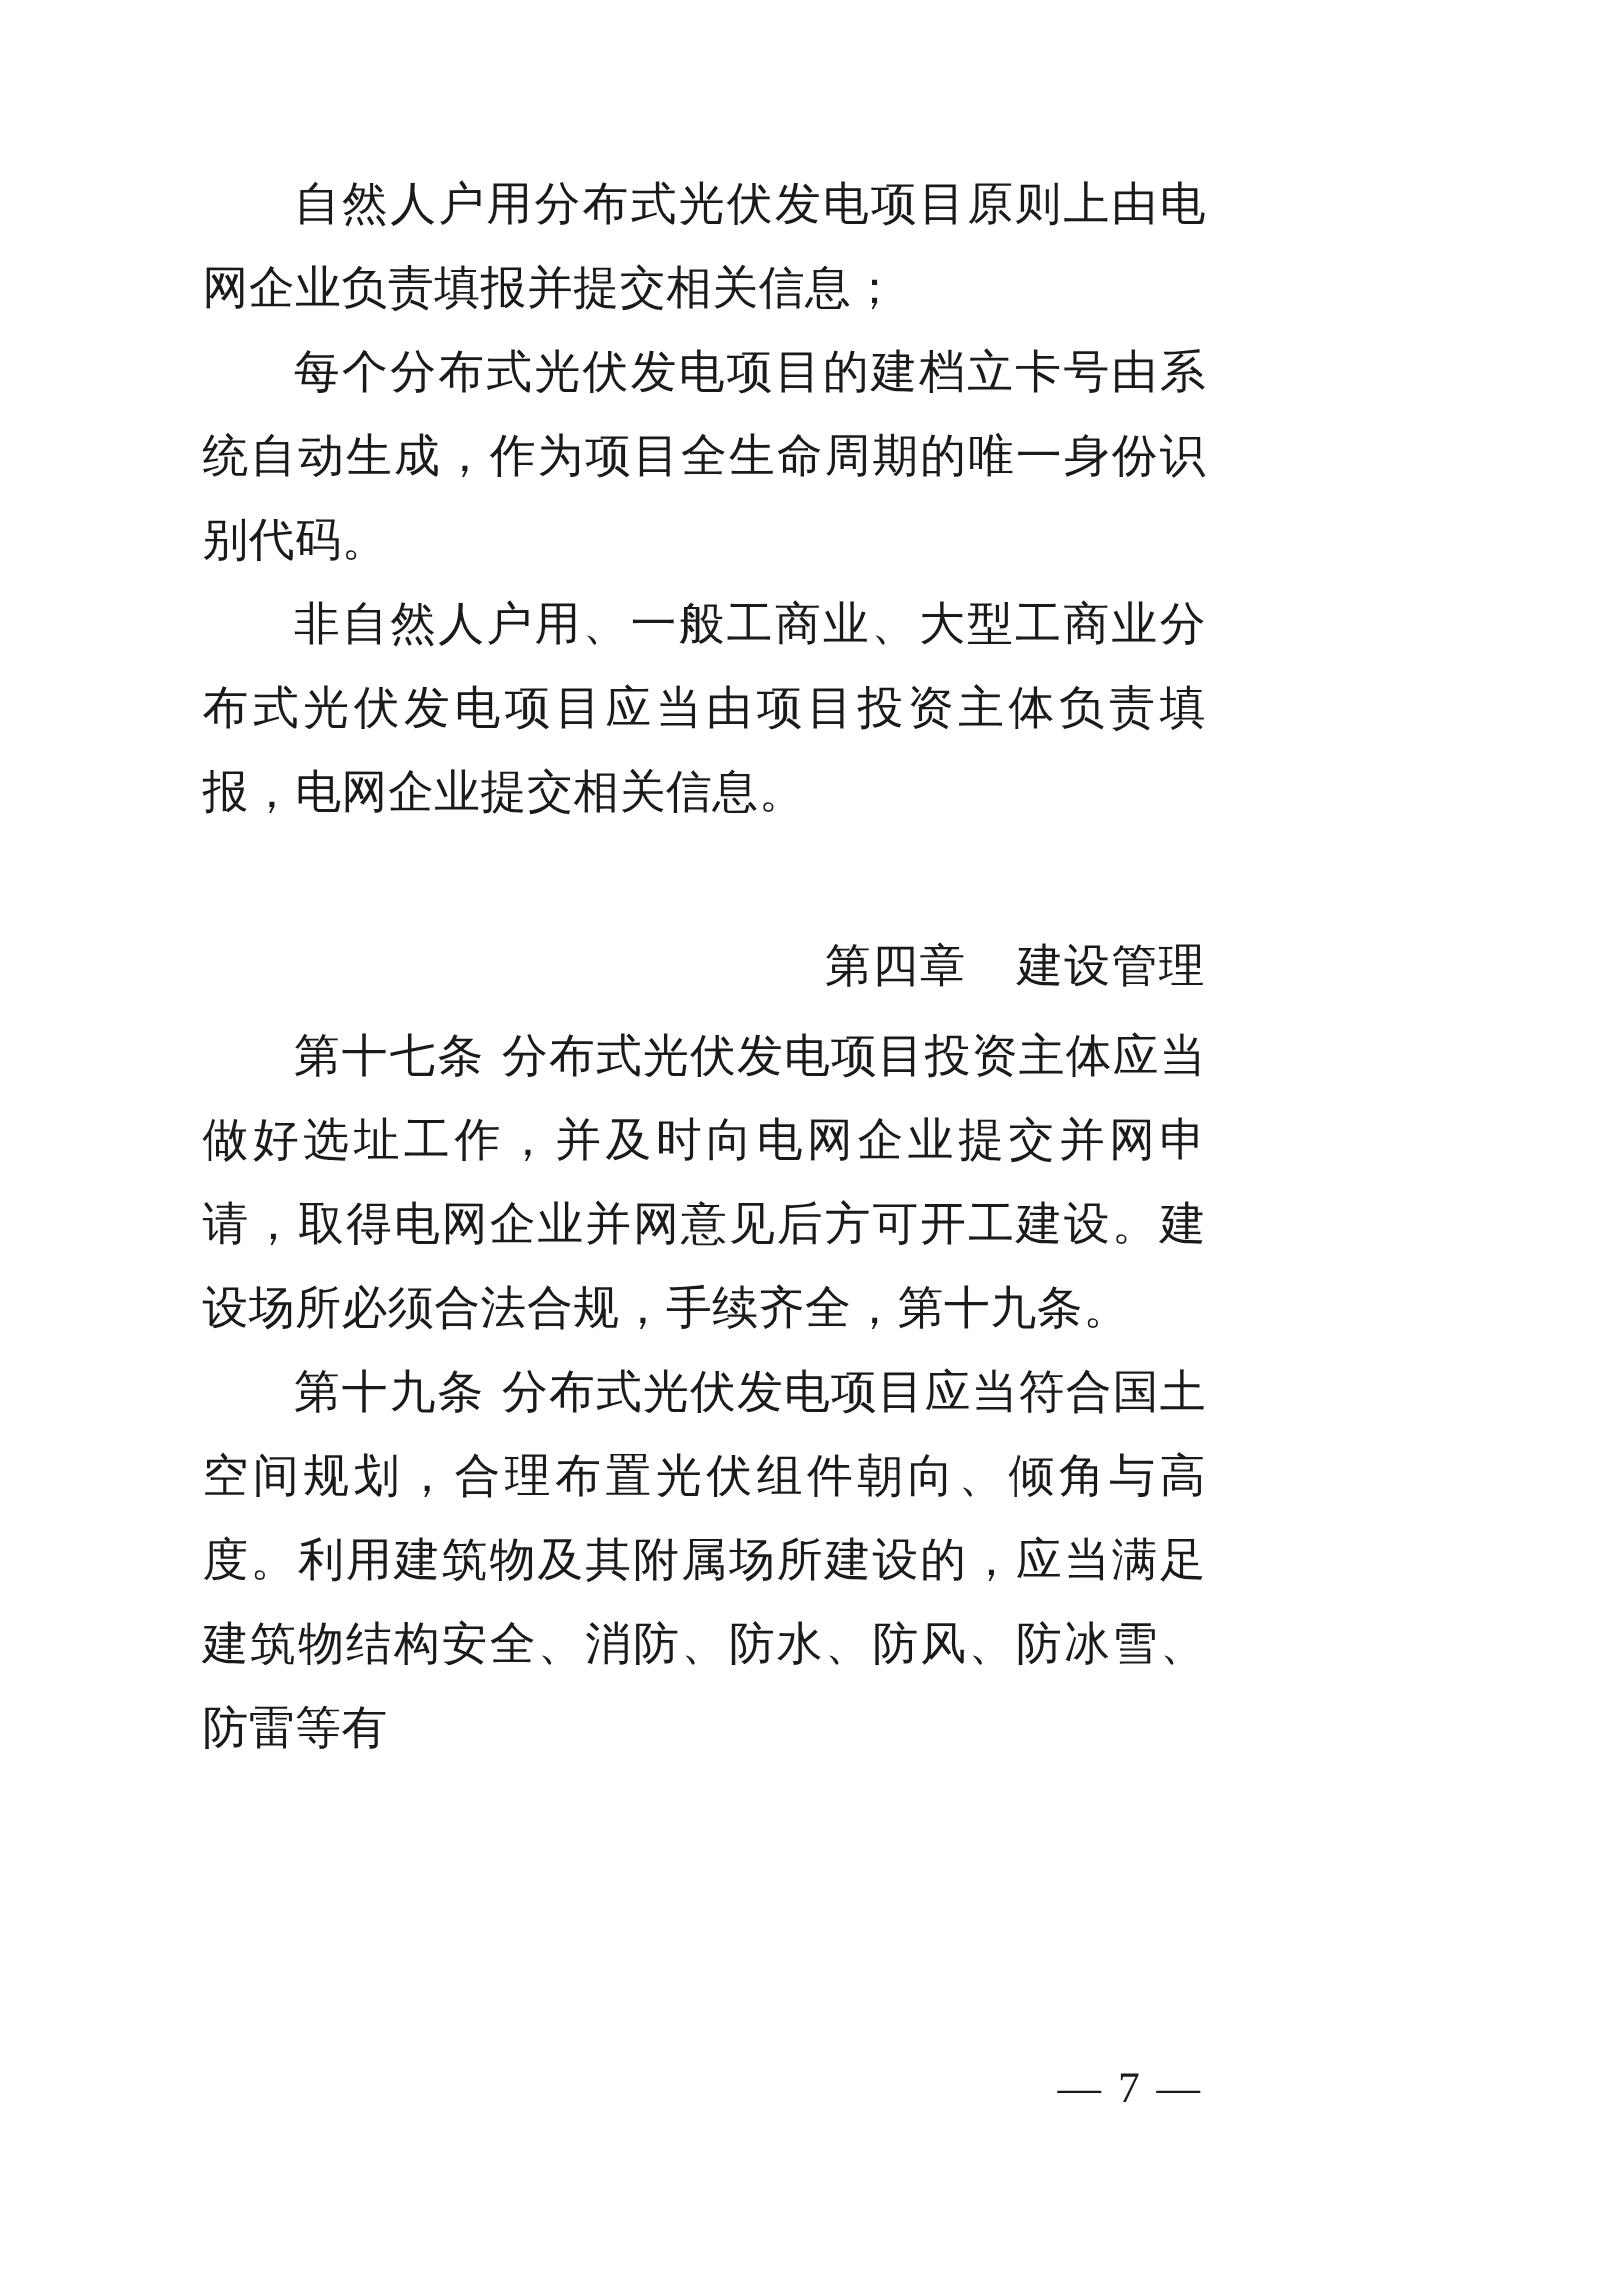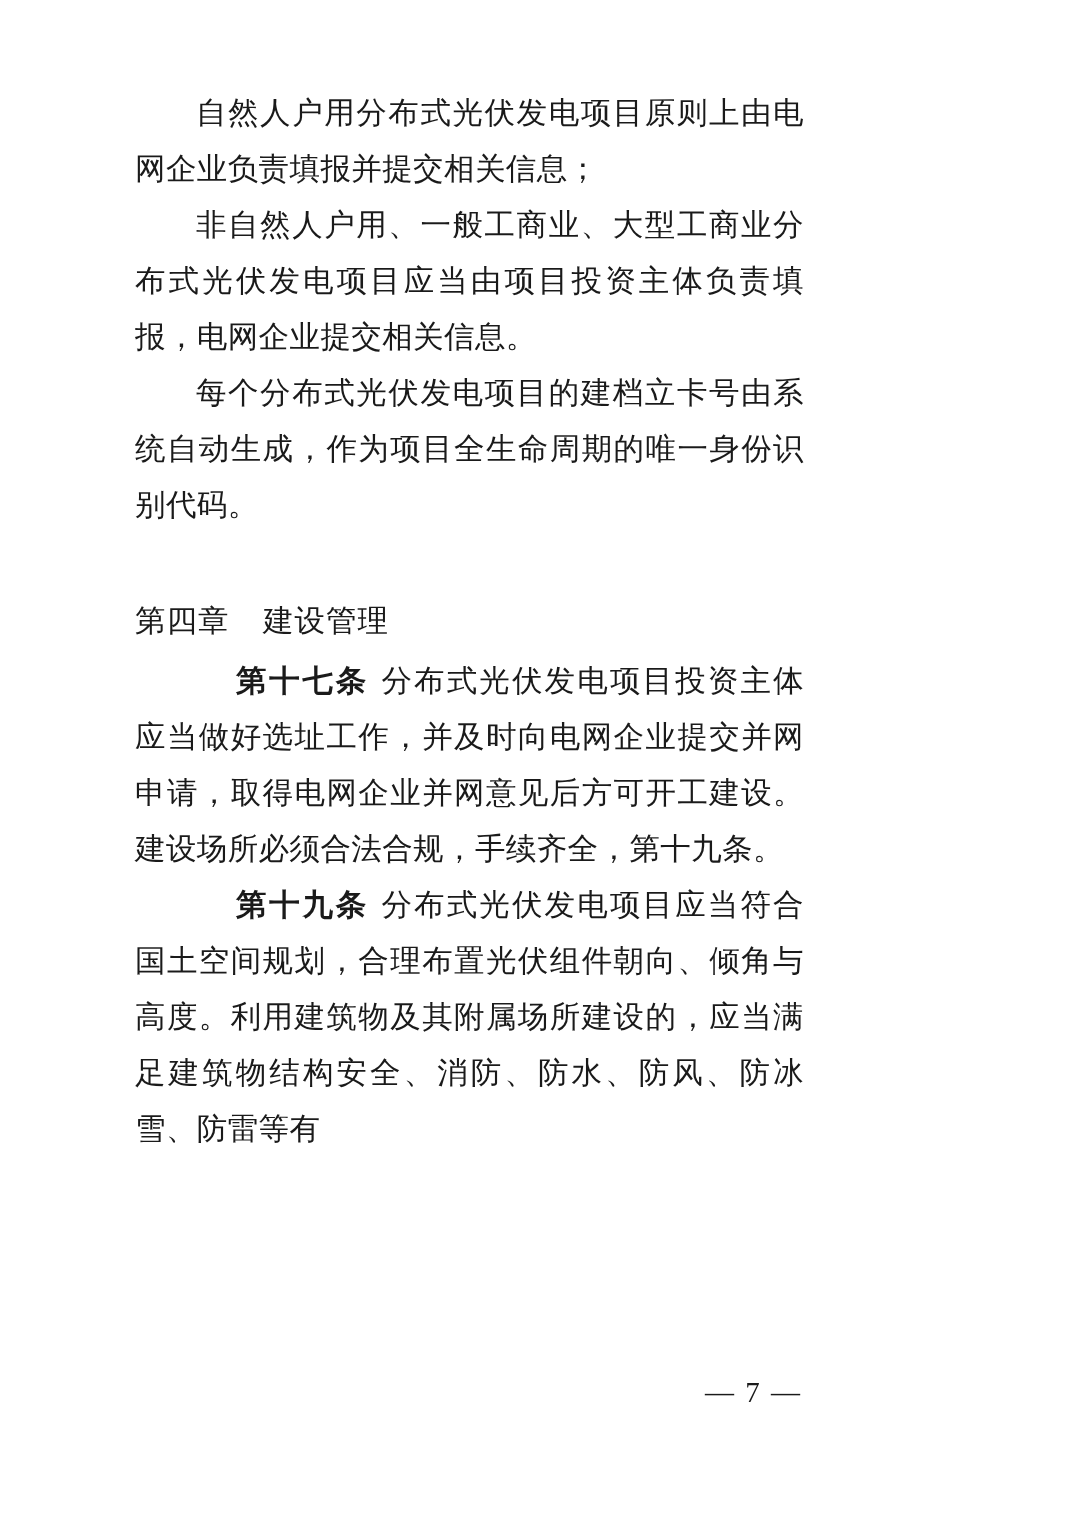--- a/index.html
+++ b/index.html
@@ -15,50 +15,49 @@
     position: relative;
     overflow: hidden;
   }
   .page {
     position: absolute;
     top: 0;
     left: 0;
     width: 924px;
     height: 1527px;
     box-sizing: border-box;
-    padding: 85px 120px 0 135px;
+    padding: 108px 120px 0 135px;
   }
   .doc-body {
     font-size: 30.5px;
     line-height: 56px;
     letter-spacing: 0.4px;
     text-align: justify;
     text-justify: inter-ideograph;
   }
   p.para {
     margin: 0;
     text-indent: 2em;
   }
   .chapter-heading {
     margin: 0;
-    text-align: left;
+    text-align: right;
     font-size: 30.5px;
     line-height: 56px;
     padding-top: 60px;
     padding-bottom: 4px;
     letter-spacing: 1px;
   }
   .chapter-heading .sp {
     display: inline-block;
     width: 1.1em;
   }
   .art-label {
-    font-weight: bold;
+    font-weight: normal;
     letter-spacing: 1px;
-    margin-left: 40px;
   }
   .art-space {
     display: inline-block;
     width: 0.35em;
   }
   .page-number {
     position: absolute;
     right: 122px;
     bottom: 118px;
     font-size: 29px;
@@ -67,22 +66,22 @@
     font-family: "Liberation Serif", "DejaVu Serif", serif;
   }
 </style>
 </head>
 <body>
 
 <div class="page">
   <div class="doc-body">
 
     <p class="para">自然人户用分布式光伏发电项目原则上由电网企业负责填报并提交相关信息；</p>
+    <p class="para">每个分布式光伏发电项目的建档立卡号由系统自动生成，作为项目全生命周期的唯一身份识别代码。</p>
     <p class="para">非自然人户用、一般工商业、大型工商业分布式光伏发电项目应当由项目投资主体负责填报，电网企业提交相关信息。</p>
-    <p class="para">每个分布式光伏发电项目的建档立卡号由系统自动生成，作为项目全生命周期的唯一身份识别代码。</p>
 
     <p class="chapter-heading"><span>第四章</span><span class="sp"></span><span>建设管理</span></p>
 
     <p class="para"><span class="art-label">第十七条</span><span class="art-space"></span><span>分布式光伏发电项目投资主体应当做好选址工作，并及时向电网企业提交并网申请，取得电网企业并网意见后方可开工建设。建设场所必须合法合规，手续齐全，第十九条。</span></p>
 
 
     <p class="para"><span class="art-label">第十九条</span><span class="art-space"></span><span>分布式光伏发电项目应当符合国土空间规划，合理布置光伏组件朝向、倾角与高度。利用建筑物及其附属场所建设的，应当满足建筑物结构安全、消防、防水、防风、防冰雪、防雷等有</span></p>
 
   </div>
   <div class="page-number">— 7 —</div>

